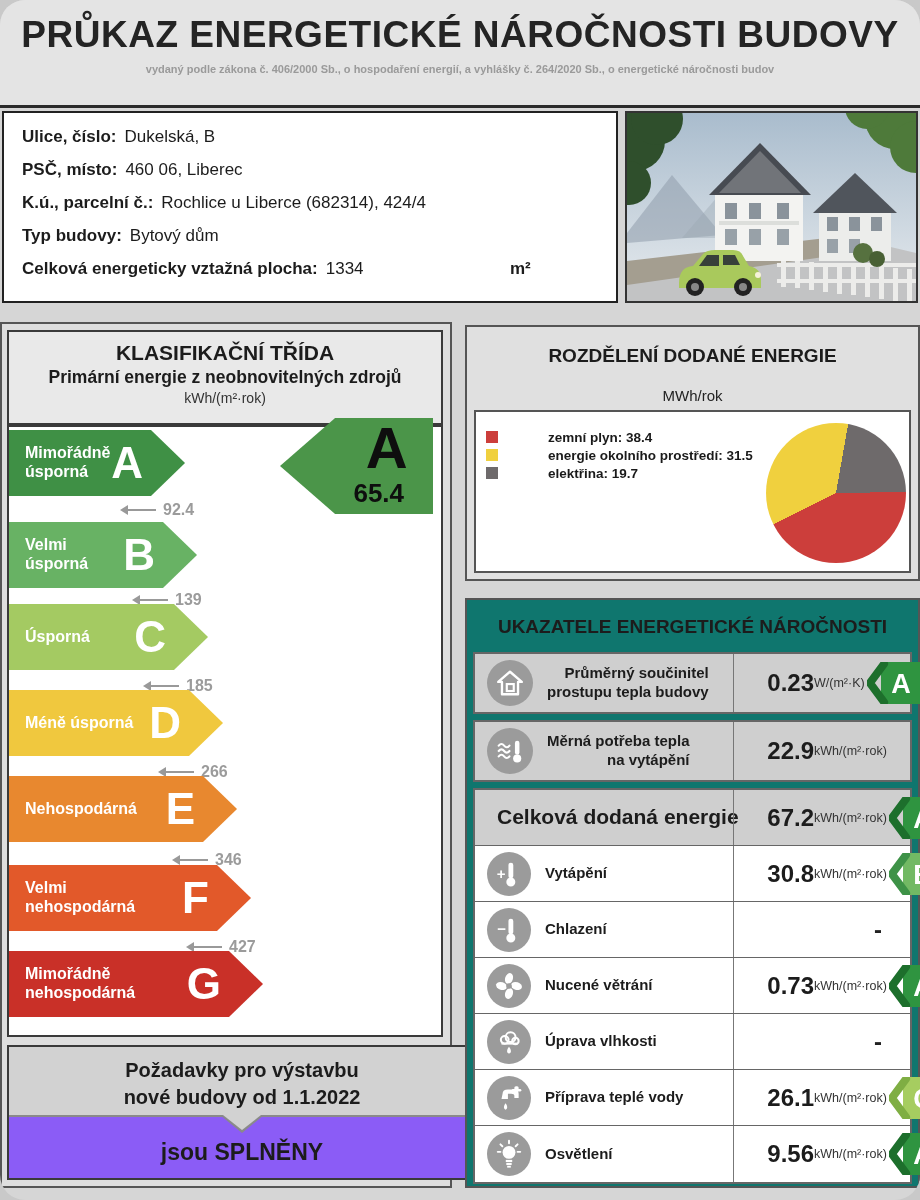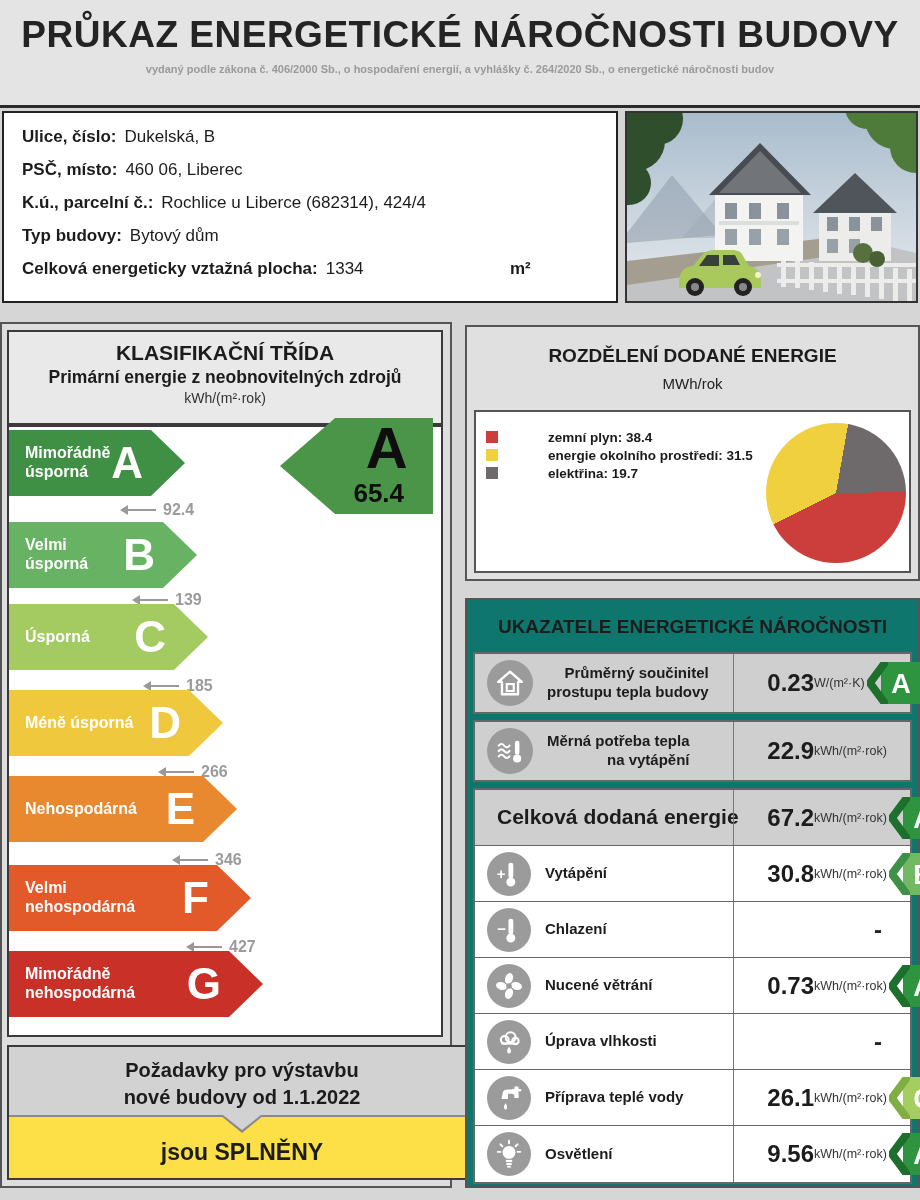--- a/index.html
+++ b/index.html
@@ -1,17 +1,17 @@
 <!DOCTYPE html>
 <html><head>
 <meta charset="utf-8">
 <style>
   html,body{margin:0;padding:0;background:#c9c9c9;}
   .page{position:relative;width:920px;height:1200px;background:#d6d6d6;
-        font-family:"Liberation Sans",sans-serif;color:#1c1c1c;overflow:hidden;}
+        font-family:"Liberation Sans",sans-serif;color:#1c1c1c;overflow:hidden;border-radius:25px;}
 
   
   .header{position:absolute;left:0;top:0;width:920px;height:108px;background:#e4e4e4;
           border-bottom:3px solid #2a2a2a;box-sizing:border-box;text-align:center;}
   .header h1{margin:14px 0 0;font-size:37px;font-weight:900;letter-spacing:.5px;color:#242424;}
   .header .sub{margin-top:7px;font-size:11px;font-weight:bold;color:#9a9a9a;}
 
   
   .addr{position:absolute;left:2px;top:111px;width:616px;height:192px;background:#fff;
         border:2px solid #222;box-sizing:border-box;padding:14px 0 0 18px;}
@@ -52,38 +52,38 @@
   .th-arrow{width:34px;height:2px;background:#999;position:relative;display:inline-block;}
   .th-arrow::before{content:"";position:absolute;left:-2px;top:-4px;width:0;height:0;
       border:5px solid transparent;border-right:8px solid #999;border-left:0;}
   .th-a{top:74px; left:113px;} .th-b{top:164px;left:125px;} .th-c{top:250px;left:136px;}
   .th-d{top:336px;left:151px;} .th-e{top:424px;left:165px;} .th-f{top:511px;left:179px;}
   .marker{position:absolute;left:271px;top:-9px;width:153px;height:96px;background:#4b9549;
       clip-path:polygon(36% 0,100% 0,100% 100%,36% 100%,0 50%);}
   .marker-letter{position:absolute;left:56%;top:1px;font-size:58px;font-weight:900;color:#0e0e0e;line-height:1;}
   .marker-value{position:absolute;left:48%;top:60px;font-size:26px;font-weight:800;color:#0e0e0e;}
 
-  .req-box{position:absolute;left:5px;top:721px;width:470px;height:135px;background:#fde047;
+  .req-box{position:absolute;left:5px;top:721px;width:470px;height:135px;background:#8b5cf6;
            border:2px solid #3a3a3a;box-sizing:border-box;}
   .req-band{position:absolute;left:0;top:0;width:100%;height:70px;background:#d2d2d2;
             border-bottom:2px solid #8a8a8a;text-align:center;box-sizing:border-box;}
   .req-band .l{font-size:20px;font-weight:800;line-height:1.35;}
   .req-band .l:first-child{margin-top:10px;}
   .req-notch{position:absolute;left:50%;top:68px;transform:translateX(-50%);width:0;height:0;
       border-left:22px solid transparent;border-right:22px solid transparent;border-top:18px solid #8a8a8a;}
   .req-notch::after{content:"";position:absolute;left:-19px;top:-18px;width:0;height:0;
       border-left:19px solid transparent;border-right:19px solid transparent;border-top:15px solid #d2d2d2;}
   .req-result{position:absolute;left:0;top:92px;width:100%;text-align:center;
       font-size:23px;font-weight:900;}
 
   
   .panel-pie{position:absolute;left:465px;top:325px;width:455px;height:256px;background:#e0e0e0;
              border:2px solid #555;box-sizing:border-box;text-align:center;}
   .panel-pie .t1{margin-top:18px;font-size:19px;font-weight:900;}
-  .panel-pie .t2{margin-top:8px;font-size:15px;color:#222;}
+  .panel-pie .t2{margin-top:20px;font-size:15px;color:#222;}
   .pie-box{position:absolute;left:7px;top:83px;width:437px;height:163px;background:#fff;
            border:2px solid #555;box-sizing:border-box;text-align:left;}
   .legend{position:absolute;left:10px;top:16px;}
   .lg-item{display:flex;align-items:center;height:18px;font-size:13.5px;font-weight:bold;color:#1a1a1a;gap:48px;}
   .lg-swatch{width:12px;height:12px;display:inline-block;margin-right:2px;}
   .pie{position:absolute;left:290px;top:11px;width:140px;height:140px;border-radius:50%;}
 
   
   .panel-ind{position:absolute;left:465px;top:598px;width:455px;height:590px;background:#0f766e;
              border:2px solid #555;box-sizing:border-box;}

